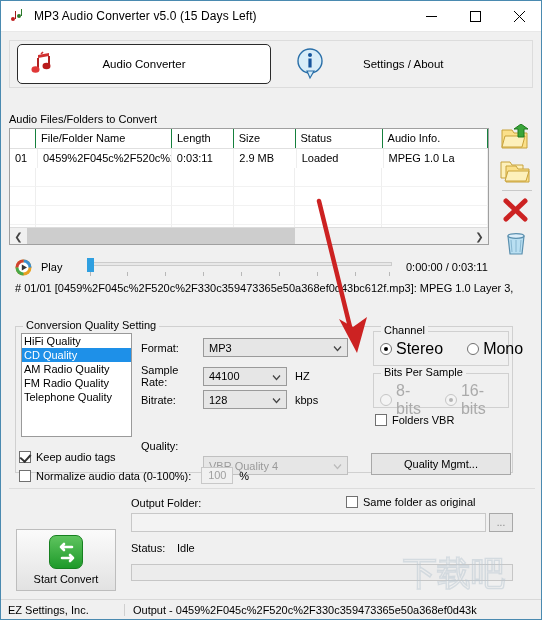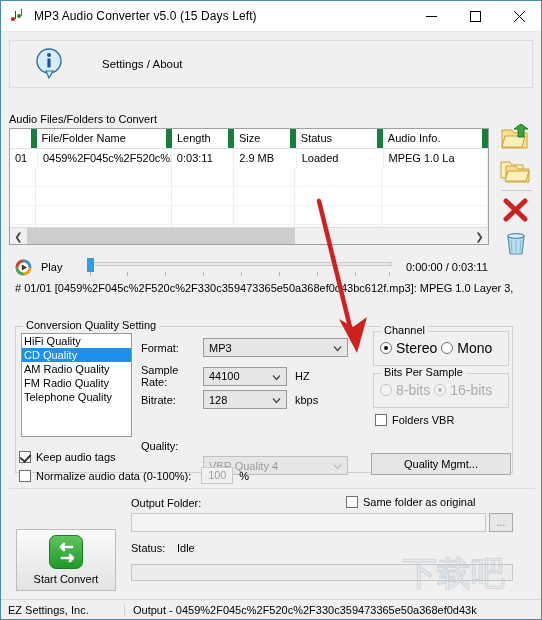--- a/index.html
+++ b/index.html
@@ -94,21 +94,21 @@
     margin-top:3px;
     width:480px; height:117px;
     background:#fff; border:1px solid #a0a0a0;
     position:relative; overflow:hidden;
   }
   .fl-head {
     display:flex; height:20px; background:#fff;
     border-bottom:1px solid #e0e0e0;
   }
   .fl-head div {
-    border-right:6px solid #15803d;
+    border-right:1px solid #15803d;
     padding:3px 0 0 5px;
     font-size:11px; overflow:hidden; white-space:nowrap;
   }
   .fl-row { display:flex; height:19px; }
   .fl-row div {
     border-right:1px solid #eeeeee;
     padding:3px 16px 0 5px;
     font-size:11px; overflow:hidden; white-space:nowrap;
   }
   .fl-empty { display:flex; height:19px; }
@@ -174,21 +174,21 @@
     position:absolute; right:5px; top:4px;
     width:9px; height:9px;
   }
   .combo.disabled { color:#9a9a9a; background:#e6e6e6; border-color:#c0c0c0; }
   .unit { margin-left:8px; font-size:11px; }
 
   
   .chan { left:372px; top:330px; width:136px; height:35px; }
   .bits { left:372px; top:372px; width:136px; height:35px; }
   .radio-row { position:absolute; top:9px; left:7px; display:flex; }
-  .rad { display:flex; align-items:center; font-size:14px; margin-right:4px; }
+  .rad { display:flex; align-items:center; font-size:16px; margin-right:24px; }
   .rad .dot {
     width:12px; height:12px; border-radius:50%;
     border:1px solid #707070; background:#fff; margin-right:4px;
     position:relative; flex:none;
   }
   .rad .dot.on::after {
     content:""; position:absolute; left:3px; top:3px;
     width:4px; height:4px; border-radius:50%; background:#000;
   }
   .rad.dis { color:#aaa; }
@@ -302,20 +302,33 @@
       <div class="wc wc-close">
         <svg width="11" height="11" viewBox="0 0 11 11">
             <line x1="0" y1="0" x2="11" y2="11" stroke="#000" stroke-width="1"></line>
             <line x1="11" y1="0" x2="0" y2="11" stroke="#000" stroke-width="1"></line>
           </svg>
       </div>
     </div>
   </div>
 
   <div class="toolbar">
+    <div class="tb-btn">
+      <div class="note-icon">
+        <svg width="26" height="26" viewBox="0 0 26 26">
+          <path d="M8 4 L19 2 L19 5 L8 7 Z" fill="#d03030"></path>
+          <path d="M8 7 L8 18 " stroke="#b02020" stroke-width="2" fill="none"></path>
+          <path d="M19 5 L19 14" stroke="#b02020" stroke-width="2" fill="none"></path>
+          <ellipse cx="5.5" cy="18.5" rx="4" ry="3.2" fill="#e03838"></ellipse>
+          <ellipse cx="16.5" cy="15" rx="4" ry="3.2" fill="#b81c1c"></ellipse>
+          <path d="M11 3 L13 1" stroke="#d03030" stroke-width="1.6"></path>
+        </svg>
+      </div>
+      <div class="tb-btn-label">Audio Converter</div>
+    </div>
     <div class="tb-info">
       <div class="info-icon">
         <svg width="30" height="34" viewBox="0 0 30 34">
           <ellipse cx="15" cy="14" rx="12" ry="12" fill="#d8edf8" stroke="#2a6fa8" stroke-width="1.4"></ellipse>
           <path d="M12 24 L15 31 L19 24 Z" fill="#d8edf8" stroke="#2a6fa8" stroke-width="1.2"></path>
           <circle cx="15" cy="8" r="2" fill="#16559c"></circle>
           <rect x="13.4" y="11.5" width="3.2" height="9" fill="#16559c"></rect>
         </svg>
       </div>
       <div class="tb-info-label">Settings / About</div>

